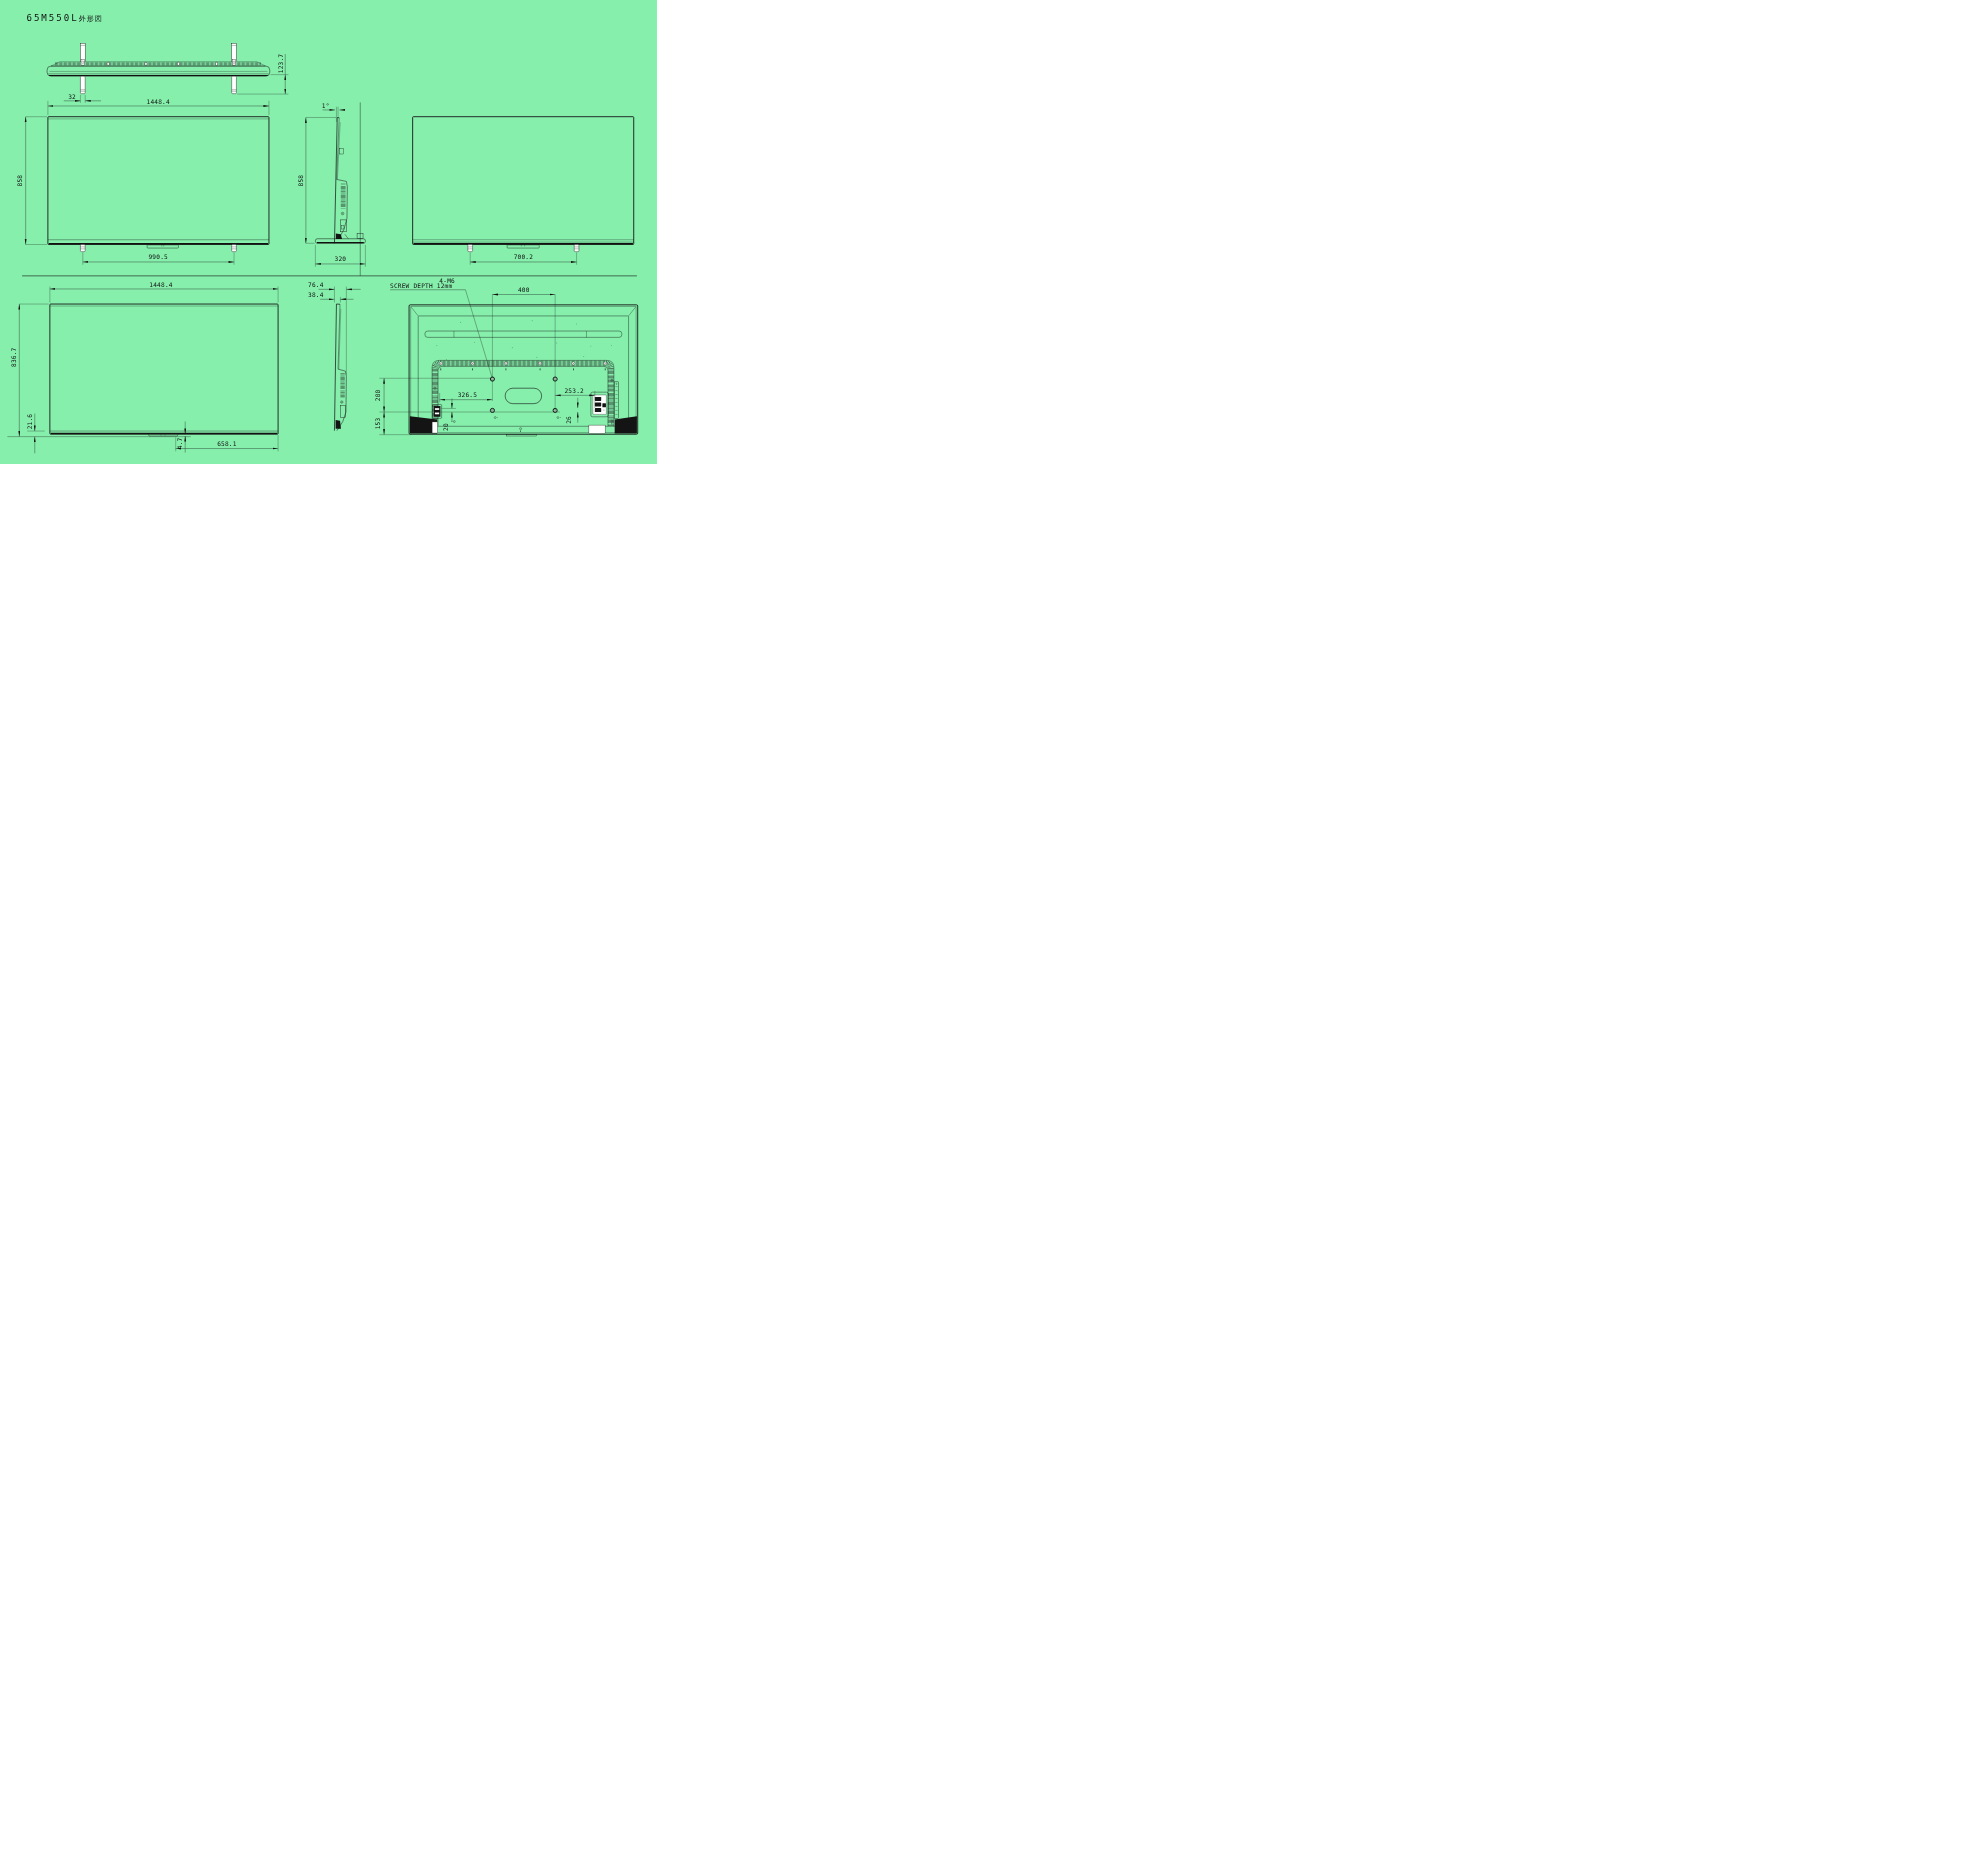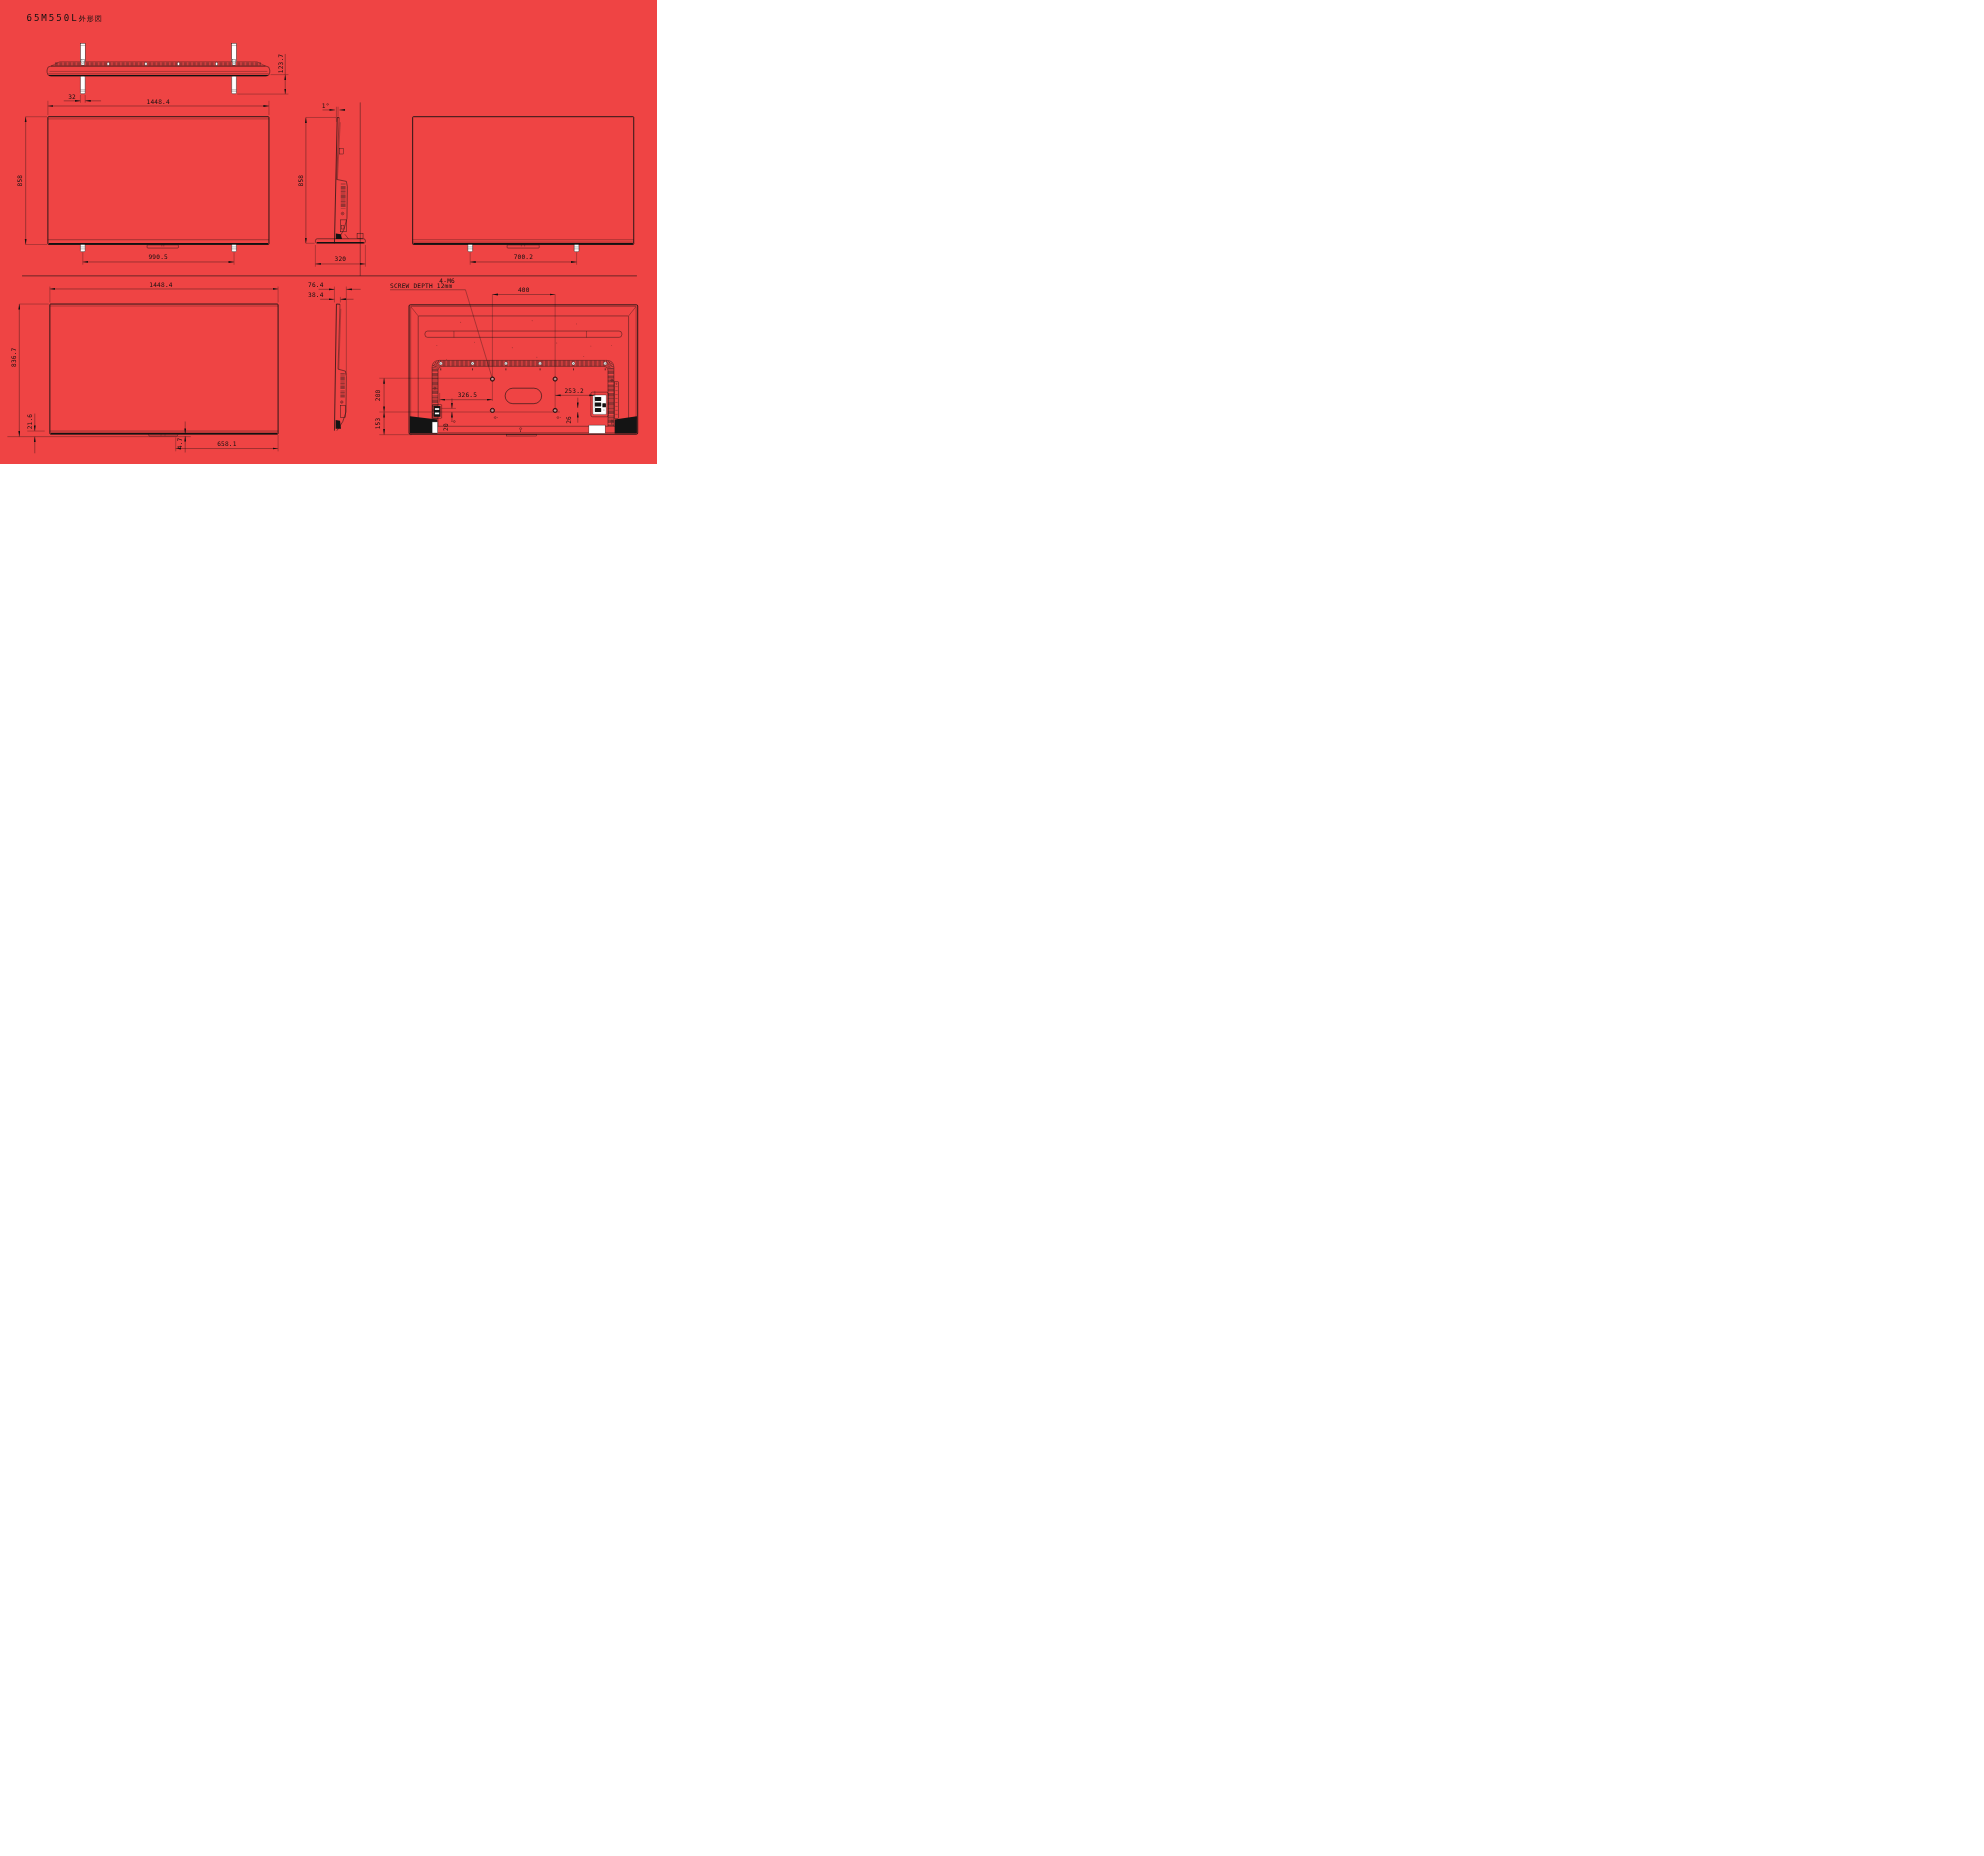--- a/index.html
+++ b/index.html
@@ -1,16 +1,16 @@
 <!DOCTYPE html>
 <html style="font-size:6.4px"><head>
 <meta charset="utf-8">
 <style>
   html,body{margin:0;padding:0;background:#fff;}
-  .page{width:657px;height:464px;background:#ef4444;position:relative;font-family:"DejaVu Sans Mono", monospace;}
+  .page{width:657px;height:464px;background:#86efac;position:relative;font-family:"DejaVu Sans Mono", monospace;}
   svg{display:block;}
   svg text{font-family:"DejaVu Sans Mono", monospace;fill:#111;font-size:15.5px;letter-spacing:.5px;}
   svg text.title-model{font-size:23px;letter-spacing:5px;}
   svg text.title-doc{font-size:18px;letter-spacing:2px;font-family:"DejaVu Sans", sans-serif;}
   .o{stroke:#111;fill:none;}
   .w07{stroke-width:.7}.w08{stroke-width:.8}.w09{stroke-width:.9}.w1{stroke-width:1.05}
   .w12{stroke-width:1.25}.w15{stroke-width:1.5}.w18{stroke-width:1.8}.w22{stroke-width:2.2}
   .w28{stroke-width:2.8}.w3{stroke-width:3}
   .dim{stroke:#111;stroke-width:.9;fill:none;marker-start:url(#ar);marker-end:url(#ar);}
   .dimE{stroke:#111;stroke-width:.9;fill:none;marker-end:url(#ar);}

